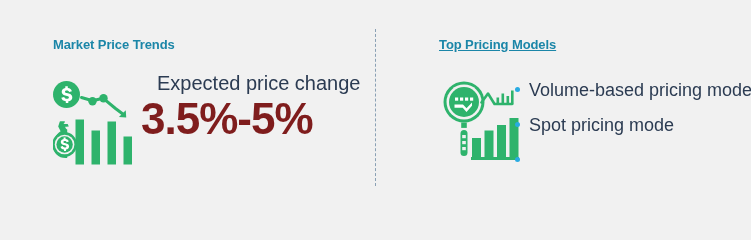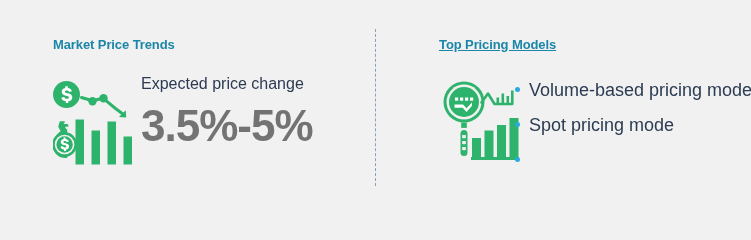--- a/index.html
+++ b/index.html
@@ -58,32 +58,32 @@
     width: 82px;
     height: 86px;
   }
   .left-text {
     position: absolute;
     left: 141px;
     top: 72px;
     width: 230px;
   }
   .lead-line {
-    font-size: 16px;
+    font-size: 20px;
     line-height: 23px;
     color: #2b3b52;
     font-weight: 400;
     white-space: nowrap;
+    margin-left: 16px;
   }
   .big-stat {
-    margin-top: 7px;
     font-size: 44px;
     line-height: 48px;
     font-weight: bold;
-    color: #737373;
+    color: #7f1d1d;
     letter-spacing: -1px;
     white-space: nowrap;
   }
 
   
   .right-icon {
     position: absolute;
     left: 68px;
     top: 80px;
     width: 78px;

